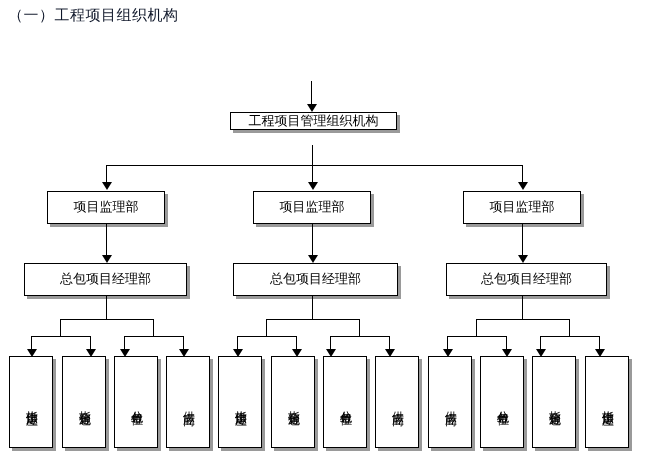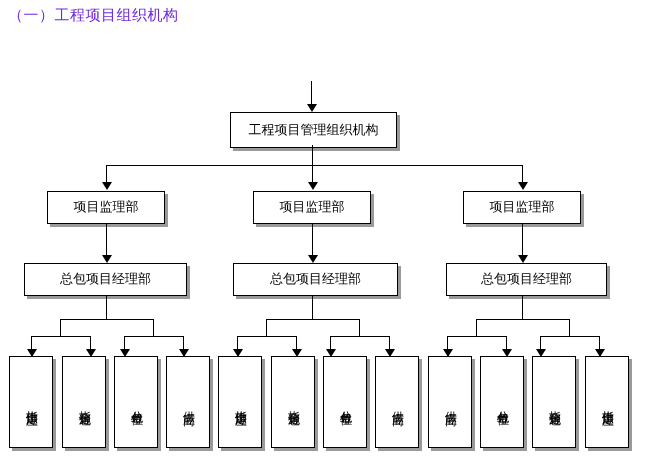--- a/index.html
+++ b/index.html
@@ -15,21 +15,21 @@
     width: 645px;
     height: 462px;
     background: #ffffff;
     overflow: hidden;
   }
   #title {
     position: absolute;
     left: 8px;
     top: 6px;
     font-size: 15px;
-    color: #6d28d9;
+    color: #0f172a;
     letter-spacing: 0.5px;
     white-space: nowrap;
   }
 
   
   .node {
     position: absolute;
     box-sizing: border-box;
     background: #ffffff;
     border: 1px solid #000000;
@@ -74,21 +74,21 @@
 <body>
 
 <div id="page">
 
   <div id="title">（一）工程项目组织机构</div>
 
 
   <div class="vline" style="left:311px; top:81px; height:23px;"></div>
   <div class="arrow" style="left:307px; top:104px;"></div>
 
-  <div class="node" style="left:230px; top:112px; width:167px; height:36px;">工程项目管理组织机构</div>
+  <div class="node" style="left:230px; top:112px; width:167px; height:18px;">工程项目管理组织机构</div>
 
   <div class="vline" style="left:312px; top:145px; height:20px;"></div>
   <div class="hline" style="left:106px; top:165px; width:417px;"></div>
 
   <div class="vline" style="left:106px; top:165px; height:18px;"></div>
   <div class="arrow" style="left:102px; top:182px;"></div>
 
   <div class="vline" style="left:312px; top:165px; height:18px;"></div>
   <div class="arrow" style="left:308px; top:182px;"></div>
 

